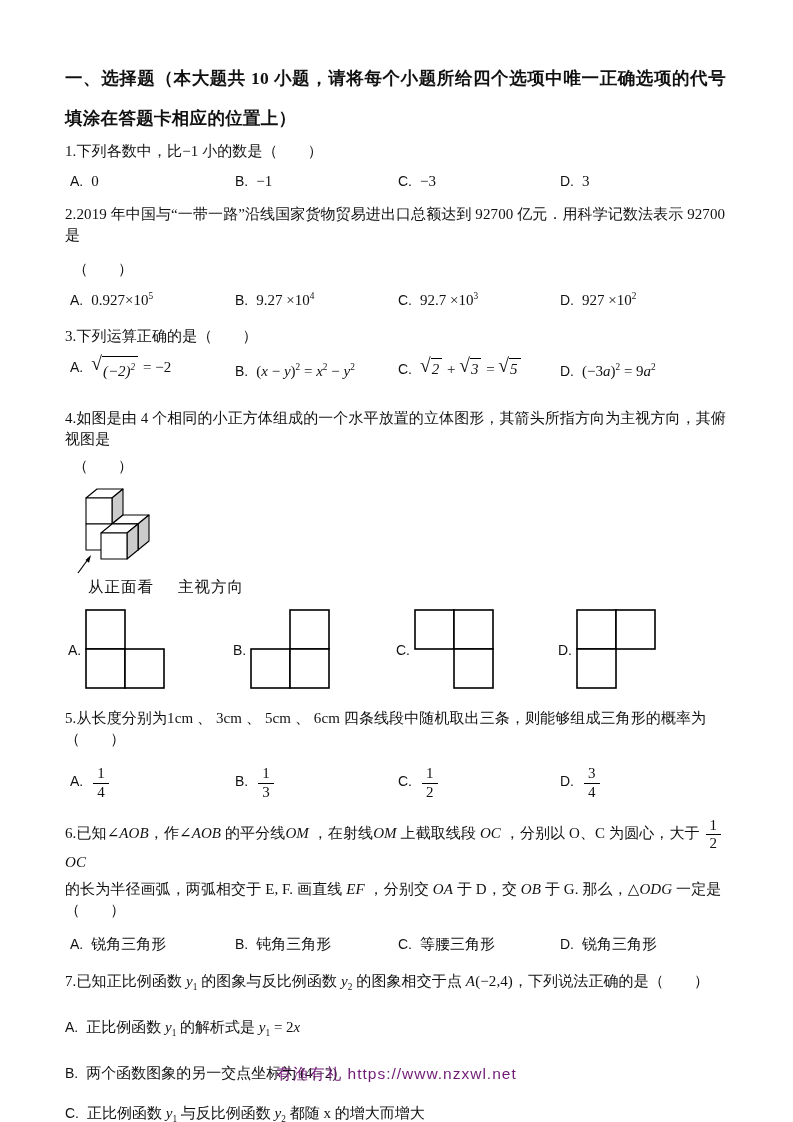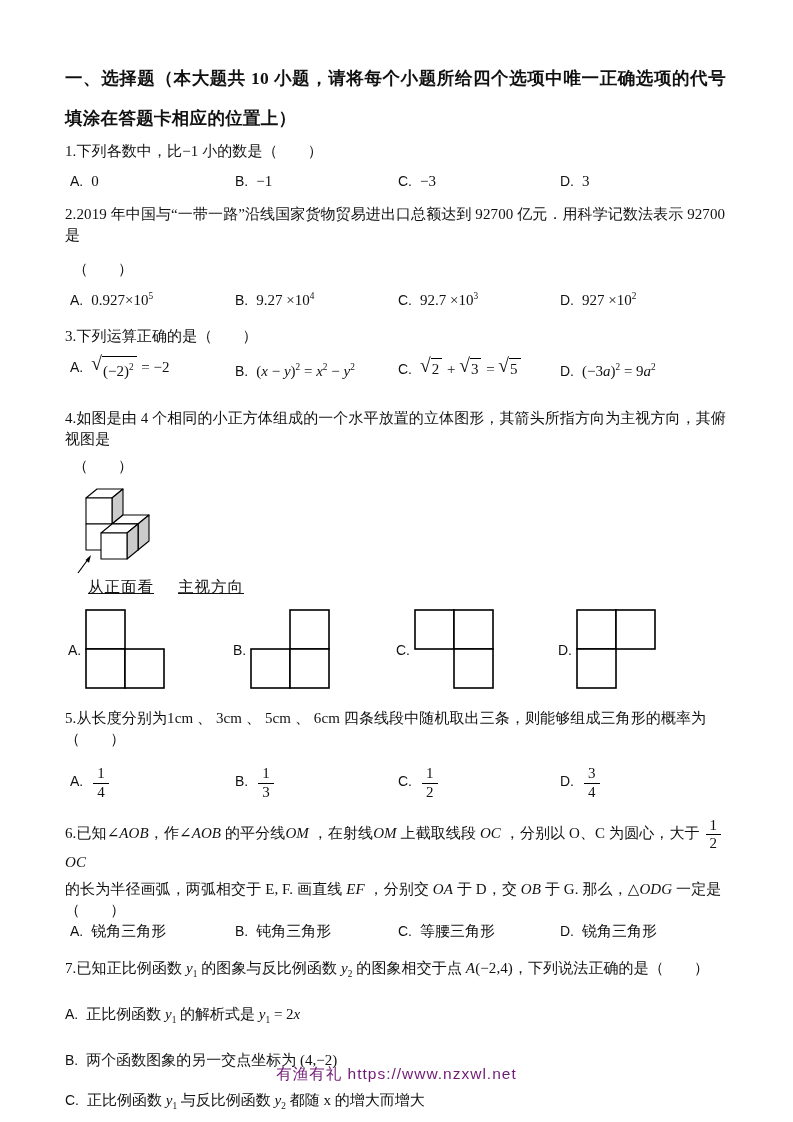--- a/index.html
+++ b/index.html
@@ -16,24 +16,24 @@
   .opts-col .opt{display:block;margin-top:18px;}
   .opt-label{margin-right:8px;font-family:"Liberation Sans","DejaVu Sans",sans-serif;font-size:14px;}
   .opt-body{display:inline;}
   .mi{font-style:italic;}
   sup,sub{font-size:.62em;letter-spacing:0;}
   .frac{display:inline-block;vertical-align:-0.75em;text-align:center;line-height:1.05;margin:0 2px;}
   .frac .fn{display:block;padding:0 4px 1px;border-bottom:1px solid #000;}
   .frac .fd{display:block;padding-top:1px;}
   .sqrt{display:inline-flex;align-items:flex-start;margin-right:1px;}
   .sqrt .srt{font-size:1.3em;line-height:1;transform:translateY(-2px);}
-  .sqrt .src{border-top:1.3px solid #000;padding:0 3px 0 1px;}
+  .sqrt .src{border-top:1.3px solid #000;padding:0 3px 0 1px;font-style:italic;}
   .cube-wrap{margin-left:10px;}
   .cube-labels{font-size:15.5px;margin:-4px 0 0 13px;letter-spacing:1px;}
-  .cube-labels span{margin-right:24px;text-decoration:underline;}
+  .cube-labels span{margin-right:24px;}
   .figopts{display:grid;grid-template-columns:165px 163px 162px 1fr;padding-left:3px;}
   .figopt{display:flex;align-items:center;}
   .figopt .opt-label{margin-right:4px;}
   .footer{position:absolute;left:0;top:1064px;width:100%;text-align:center;
           font-family:"Liberation Sans","DejaVu Sans",sans-serif;
           font-size:15.5px;color:#701a75;letter-spacing:1px;}
 </style>
 </head>
 <body>
 
@@ -167,21 +167,21 @@
         <span class="opt"><span class="opt-label">A.</span><span class="opt-body"><span class="frac"><span class="fn">1</span><span class="fd">4</span></span></span></span>
         <span class="opt"><span class="opt-label">B.</span><span class="opt-body"><span class="frac"><span class="fn">1</span><span class="fd">3</span></span></span></span>
         <span class="opt"><span class="opt-label">C.</span><span class="opt-body"><span class="frac"><span class="fn">1</span><span class="fd">2</span></span></span></span>
         <span class="opt"><span class="opt-label">D.</span><span class="opt-body"><span class="frac"><span class="fn">3</span><span class="fd">4</span></span></span></span>
       </div>
   </div>
 
   <div style="margin-top:17px;">
     <div class="stem">6.已知∠<span class="mi">AOB</span>，作∠<span class="mi">AOB</span> 的平分线<span class="mi">OM</span> ，在射线<span class="mi">OM</span> 上截取线段 <span class="mi">OC</span> ，分别以 O、C 为圆心，大于 <span class="frac"><span class="fn">1</span><span class="fd">2</span></span><span class="mi">OC</span></div>
     <div class="stem" style="margin-top:6px;">的长为半径画弧，两弧相交于 E, F. 画直线 <span class="mi">EF</span> ，分别交 <span class="mi">OA</span> 于 D，交 <span class="mi">OB</span> 于 G. 那么，△<span class="mi">ODG</span> 一定是（　　）</div>
-    <div class="opts" style="">
+    <div class="opts" style="margin-top:13px;">
         <span class="opt"><span class="opt-label">A.</span><span class="opt-body">锐角三角形</span></span>
         <span class="opt"><span class="opt-label">B.</span><span class="opt-body">钝角三角形</span></span>
         <span class="opt"><span class="opt-label">C.</span><span class="opt-body">等腰三角形</span></span>
         <span class="opt"><span class="opt-label">D.</span><span class="opt-body">锐角三角形</span></span>
       </div>
   </div>
 
   <div style="margin-top:16px;">
     <div class="stem">7.已知正比例函数 <span class="mi">y</span><sub>1</sub> 的图象与反比例函数 <span class="mi">y</span><sub>2</sub> 的图象相交于点 <span class="mi">A</span>(−2,4)，下列说法正确的是（　　）</div>
     <div class="opts-col">

